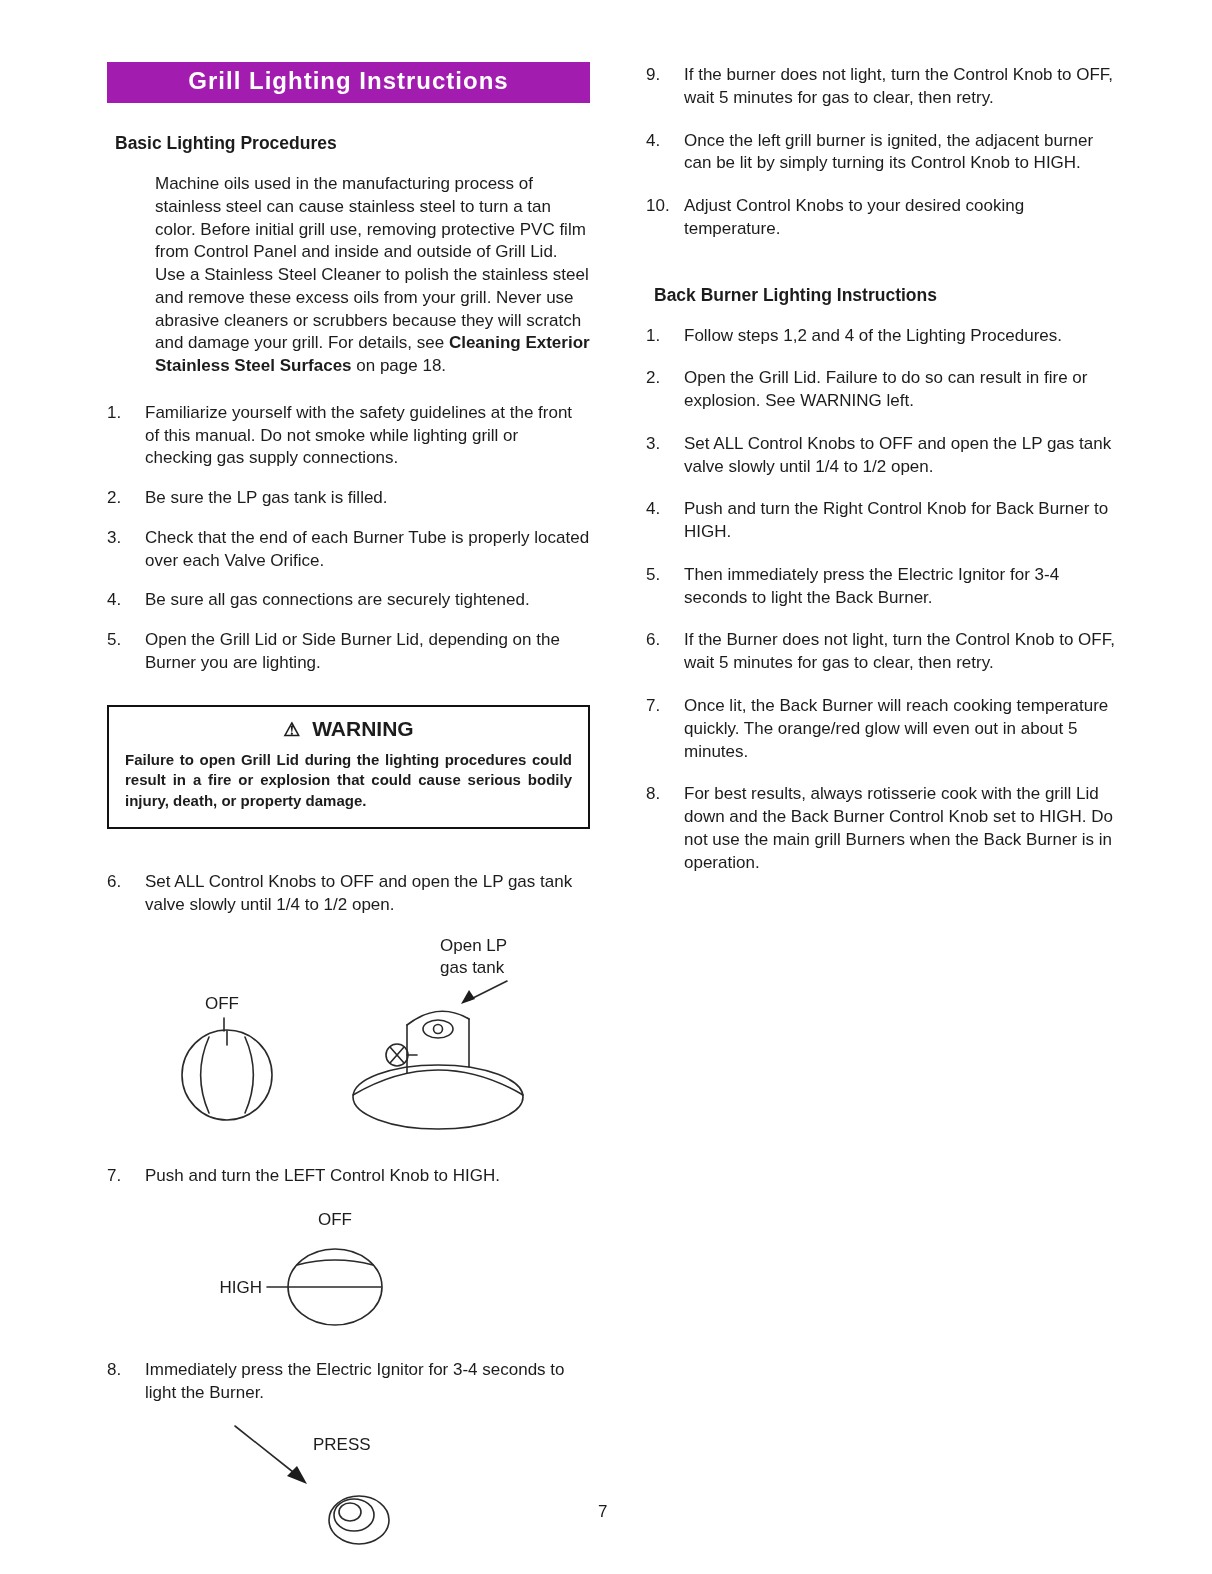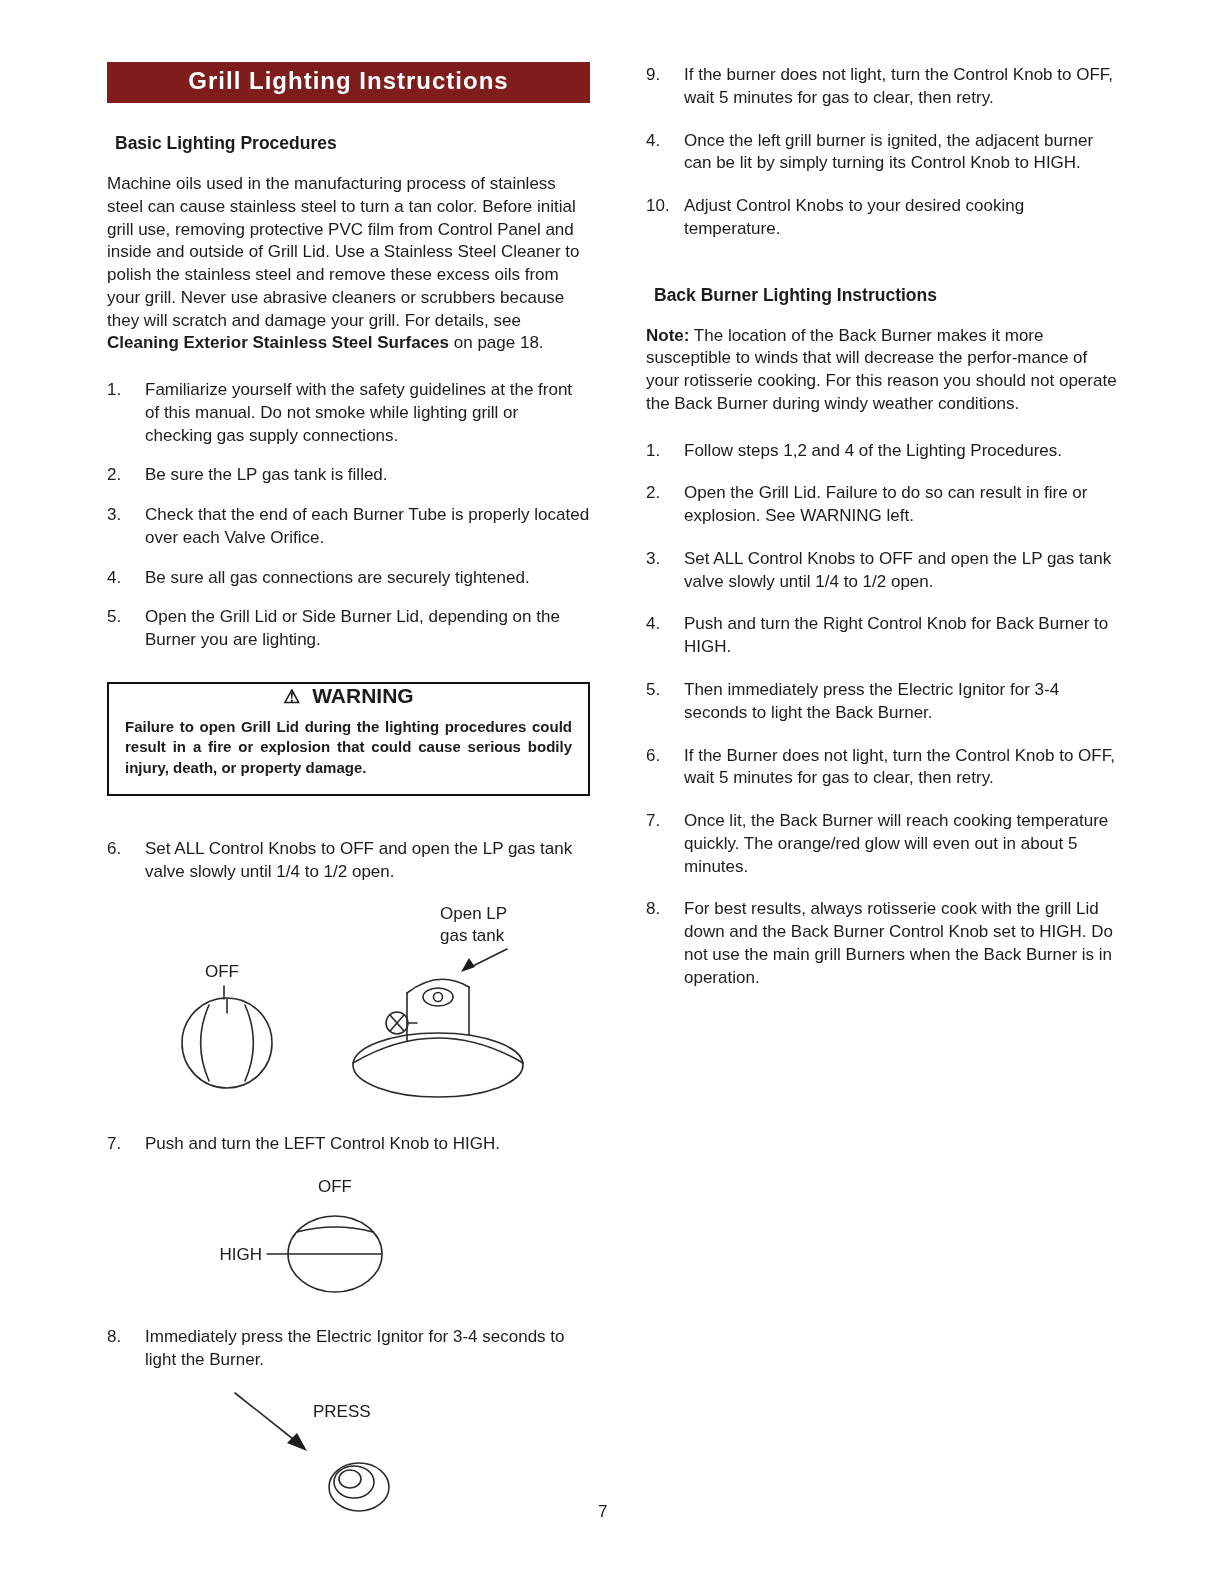--- a/index.html
+++ b/index.html
@@ -3,35 +3,35 @@
 <meta charset="utf-8">
 <style>
   * { margin:0; padding:0; box-sizing:border-box; }
   html,body { background:#ffffff; }
   body { font-family:"Liberation Sans", sans-serif; color:#1c1c1c; }
   .page { position:relative; width:1212px; height:1574px; background:#fff; overflow:hidden; }
   .columns { display:flex; align-items:flex-start; padding:62px 0 0 107px; gap:56px; }
   .col-left { flex:0 0 483px; width:483px; }
   .col-right { flex:0 0 472px; width:472px; padding-top:2px; }
 
-  .title-bar { background:#7f1d1d; color:#ffffff; text-align:center; font-weight:bold;
+  .title-bar { background:#a21caf; color:#ffffff; text-align:center; font-weight:bold;
                font-size:24px; letter-spacing:1px; padding:5px 0 8px; }
 
   .subhead { font-size:17.5px; font-weight:bold; margin:30px 8px 19px; }
   .col-right .subhead { margin-top:44px; }
 
-  .body-par { font-size:17px; line-height:1.34; margin-bottom:24px; }
+  .body-par { font-size:17px; line-height:1.34; margin-bottom:24px;margin-left:48px; }
   .body-par b { font-weight:bold; }
 
   .step { display:flex; font-size:17px; line-height:1.34; margin-bottom:17px; }
   .col-right .step { margin-bottom:20px; }
   .step-num { flex:0 0 38px; }
   .step-text { flex:1; }
 
-  .warning-box { border:2px solid #111; padding:0 16px 16px; margin:30px 0 42px; }
+  .warning-box { border:2px solid #111; padding:10px 16px 16px; margin:30px 0 42px; }
   .warning-title { text-align:center; font-weight:bold; font-size:21px; margin-bottom:9px; }
   .warning-title .warn-icon { font-size:19px; margin-right:6px; }
   .warning-body { font-weight:bold; font-size:15px; line-height:1.36; text-align:justify; }
 
   .figure { position:relative; }
   .figure svg { display:block; }
   svg text { font-family:"Liberation Sans", sans-serif; font-size:17px; fill:#1c1c1c; }
   svg .stroke { fill:none; stroke:#2a2a2a; stroke-width:1.6; stroke-linecap:round; }
   svg .fillhead { fill:#1c1c1c; stroke:none; }
 
@@ -173,21 +173,20 @@
         <span class="step-num">4.</span>
         <span class="step-text">Once the left grill burner is ignited, the adjacent burner can be lit by simply turning its Control Knob to HIGH.</span>
       </div>
       <div class="step">
         <span class="step-num">10.</span>
         <span class="step-text">Adjust Control Knobs to your desired cooking temperature.</span>
       </div>
 
       <div class="subhead">Back Burner Lighting Instructions</div>
 
-      <p class="body-par"><b>Note:</b><span> The location of the Back Burner makes it more susceptible to winds that will decrease the perfor-mance of your rotisserie cooking. For this reason you should not operate the Back Burner during windy weather conditions.</span></p>
 
       <div class="steps">
         <div class="step">
           <span class="step-num">1.</span>
           <span class="step-text">Follow steps 1,2 and 4 of the Lighting Procedures.</span>
         </div>
         <div class="step">
           <span class="step-num">2.</span>
           <span class="step-text">Open the Grill Lid. Failure to do so can result in fire or explosion. See WARNING left.</span>
         </div>

